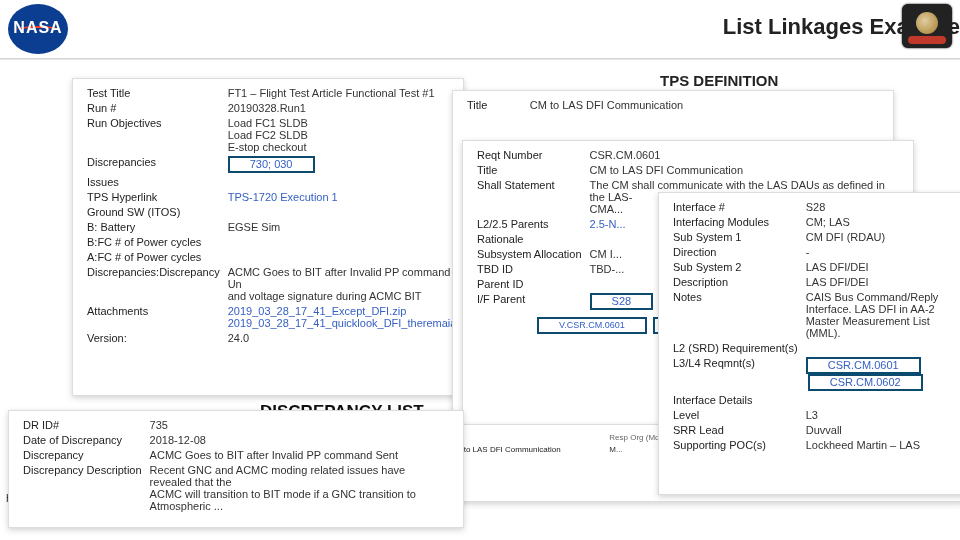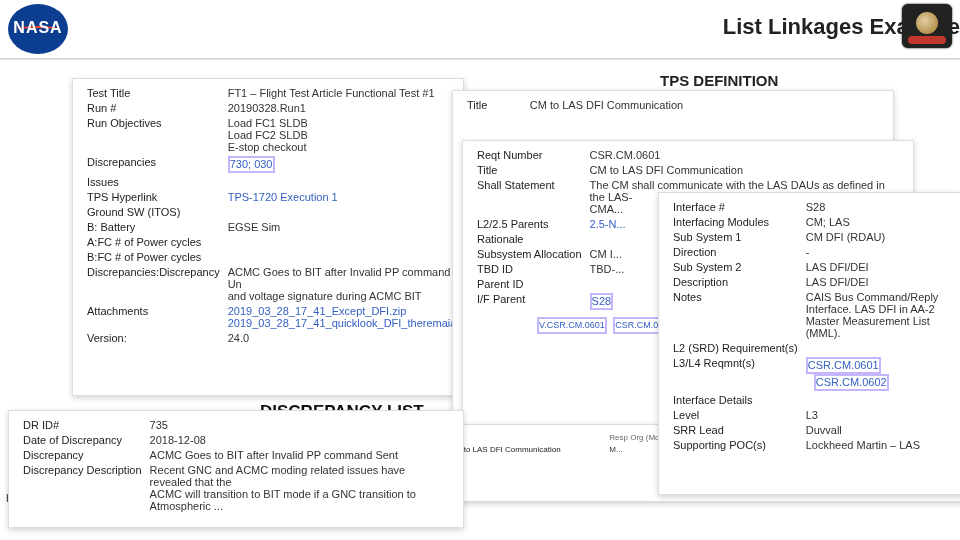--- a/index.html
+++ b/index.html
@@ -11,21 +11,21 @@
 .orion-badge::before{content:"";position:absolute;left:14px;top:8px;width:22px;height:22px;border-radius:50%;background:radial-gradient(circle at 40% 40%,#e0cda0,#a47c2c)}
 .orion-badge::after{content:"";position:absolute;left:6px;right:6px;bottom:4px;height:8px;border-radius:4px;background:#c0392b}
 .title{text-align:right;font-weight:bold;font-size:22px;padding-top:14px}
 .hr{position:absolute;left:0;right:0;top:58px;height:2px;background:linear-gradient(#ccc,#eee)}
 .stage{position:absolute;left:0;top:62px;width:868px;height:448px;font-size:9px;color:#333}
 .panel{position:absolute;background:#fff;border:1px solid #ddd;box-shadow:0 2px 6px rgba(0,0,0,.18);padding:6px 10px 10px}
 .panel table{border-collapse:collapse;width:100%;font-size:11px}
 .panel td{padding:1.5px 4px;vertical-align:top}
 .panel td:first-child{white-space:nowrap;color:#222}
 .link{color:#3560c4}
-.redbox{border:2px solid #c4b5fd;padding:0 0;display:inline-block;line-height:13px;color:#3560c4}
+.redbox{border:2px solid #0c4a6e;padding:0 20px;display:inline-block;line-height:13px;color:#3560c4}
 .panel-label{position:absolute;font-weight:bold;color:#111}
 .lab-irm{left:270px;top:45px;font-size:17px}
 .lab-tps{left:660px;top:10px;font-size:15px;color:#222}
 .lab-vrm{left:730px;top:30px;font-size:17px}
 .lab-req{left:760px;top:72px;font-size:17px}
 .lab-if{left:800px;top:130px;font-size:17px}
 .lab-dr{left:260px;top:340px;font-size:17px}
 
 #p-irm{left:72px;top:16px;width:370px;height:300px;z-index:1}
 #p-vrm{left:452px;top:28px;width:420px;height:310px;z-index:2}
@@ -87,25 +87,25 @@
           </tr>
           <tr>
             <td>Ground SW (ITOS)</td>
             <td></td>
           </tr>
           <tr>
             <td>B: Battery</td>
             <td>EGSE Sim</td>
           </tr>
           <tr>
+            <td>B:FC # of Power cycles</td>
+            <td></td>
+          </tr>
+          <tr>
             <td>A:FC # of Power cycles</td>
-            <td></td>
-          </tr>
-          <tr>
-            <td>B:FC # of Power cycles</td>
             <td></td>
           </tr>
           <tr>
             <td>Discrepancies:Discrepancy</td>
             <td>ACMC Goes to BIT after Invalid PP command Sent: Un<br>and voltage signature during ACMC BIT</td>
           </tr>
           <tr>
             <td>Attachments</td>
             <td class="link">2019_03_28_17_41_Except_DFI.zip<br>2019_03_28_17_41_quicklook_DFI_theremaian.zip</td>
           </tr>
@@ -206,21 +206,21 @@
           <tr>
             <td>Notes</td>
             <td>CAIS Bus Command/Reply Interface. LAS DFI in AA-2 Master Measurement List (MML).</td>
           </tr>
           <tr>
             <td>L2 (SRD) Requirement(s)</td>
             <td></td>
           </tr>
           <tr>
             <td>L3/L4 Reqmnt(s)</td>
-            <td><span class="redbox">CSR.CM.0601</span><span class="redbox" style="margin-left: 8px;">CSR.CM.0602</span></td>
+            <td><span class="redbox">CSR.CM.0601</span><span class="redbox" style="margin-left: 2px;">CSR.CM.0602</span></td>
           </tr>
           <tr>
             <td>Interface Details</td>
             <td></td>
           </tr>
           <tr>
             <td>Level</td>
             <td>L3</td>
           </tr>
           <tr>

